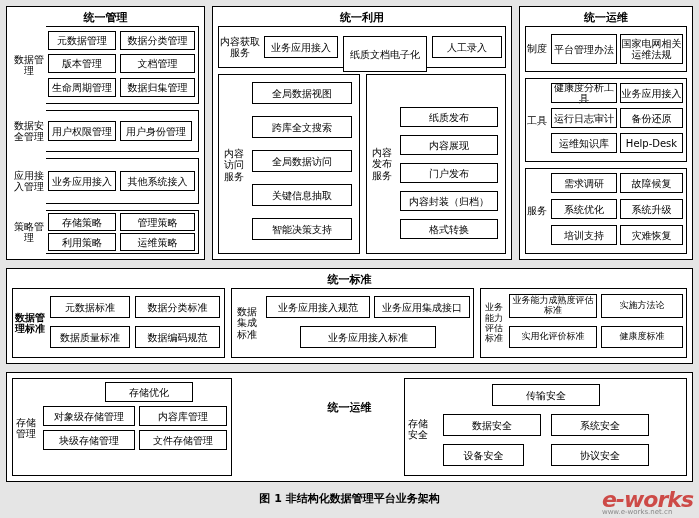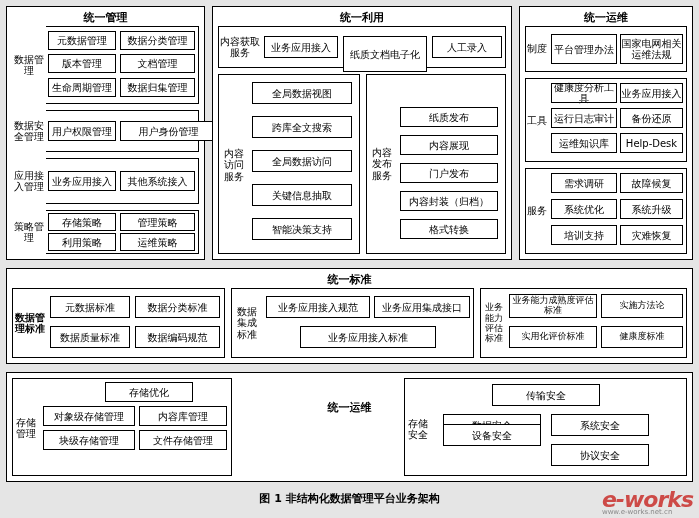--- a/index.html
+++ b/index.html
@@ -38,21 +38,21 @@
   <div class="box" style="left:48px;top:31px;width:68px;height:19px;">元数据管理</div>
   <div class="box" style="left:120px;top:31px;width:75px;height:19px;">数据分类管理</div>
   <div class="box" style="left:48px;top:54px;width:68px;height:19px;">版本管理</div>
   <div class="box" style="left:120px;top:54px;width:75px;height:19px;">文档管理</div>
   <div class="box" style="left:48px;top:78px;width:68px;height:19px;">生命周期管理</div>
   <div class="box" style="left:120px;top:78px;width:75px;height:19px;">数据归集管理</div>
 
   <div class="grp" style="left:12px;top:110px;width:187px;height:42px;"></div>
   <div class="lbl" style="left:12px;top:110px;width:34px;height:42px;border:none;font-size:10px;">数据安全管理</div>
   <div class="box" style="left:48px;top:121px;width:68px;height:20px;">用户权限管理</div>
-  <div class="box" style="left:120px;top:121px;width:97px;height:20px;">用户身份管理</div>
+  <div class="box" style="left:120px;top:121px;width:72px;height:20px;">用户身份管理</div>
 
   <div class="grp" style="left:12px;top:158px;width:187px;height:46px;"></div>
   <div class="lbl" style="left:12px;top:158px;width:34px;height:46px;border:none;font-size:10px;">应用接入管理</div>
   <div class="box" style="left:48px;top:171px;width:68px;height:20px;">业务应用接入</div>
   <div class="box" style="left:120px;top:171px;width:75px;height:20px;">其他系统接入</div>
 
   <div class="grp" style="left:12px;top:210px;width:187px;height:44px;"></div>
   <div class="lbl" style="left:12px;top:210px;width:34px;height:44px;border:none;font-size:10px;">策略管理</div>
   <div class="box" style="left:48px;top:213px;width:68px;height:18px;">存储策略</div>
   <div class="box" style="left:120px;top:213px;width:75px;height:18px;">管理策略</div>
@@ -142,21 +142,21 @@
   <div class="box" style="left:43px;top:406px;width:92px;height:20px;">对象级存储管理</div>
   <div class="box" style="left:139px;top:406px;width:88px;height:20px;">内容库管理</div>
   <div class="box" style="left:43px;top:430px;width:92px;height:20px;">块级存储管理</div>
   <div class="box" style="left:139px;top:430px;width:88px;height:20px;">文件存储管理</div>
 
   <div class="grp" style="left:404px;top:378px;width:283px;height:98px;"></div>
   <div class="lbl" style="left:405px;top:412px;width:26px;height:34px;border:none;font-size:10px;">存储安全</div>
   <div class="box" style="left:492px;top:384px;width:108px;height:22px;">传输安全</div>
   <div class="box" style="left:443px;top:414px;width:98px;height:22px;">数据安全</div>
   <div class="box" style="left:551px;top:414px;width:98px;height:22px;">系统安全</div>
-  <div class="box" style="left:443px;top:424px;width:98px;height:22px;">设备安全</div>
+  <div class="box" style="left:443px;top:444px;width:81px;height:22px;">设备安全</div>
   <div class="box" style="left:551px;top:444px;width:98px;height:22px;">协议安全</div>
 
   <div id="caption">图 1  非结构化数据管理平台业务架构</div>
 
   <div id="logo">
     <span>e-works</span>
     <span class="sub">www.e-works.net.cn</span>
   </div>
 
 </div>

